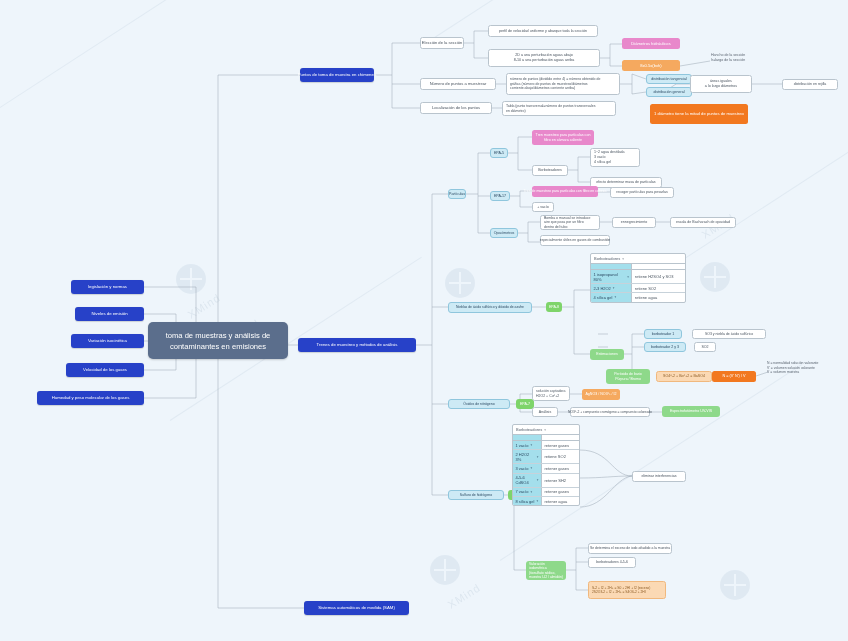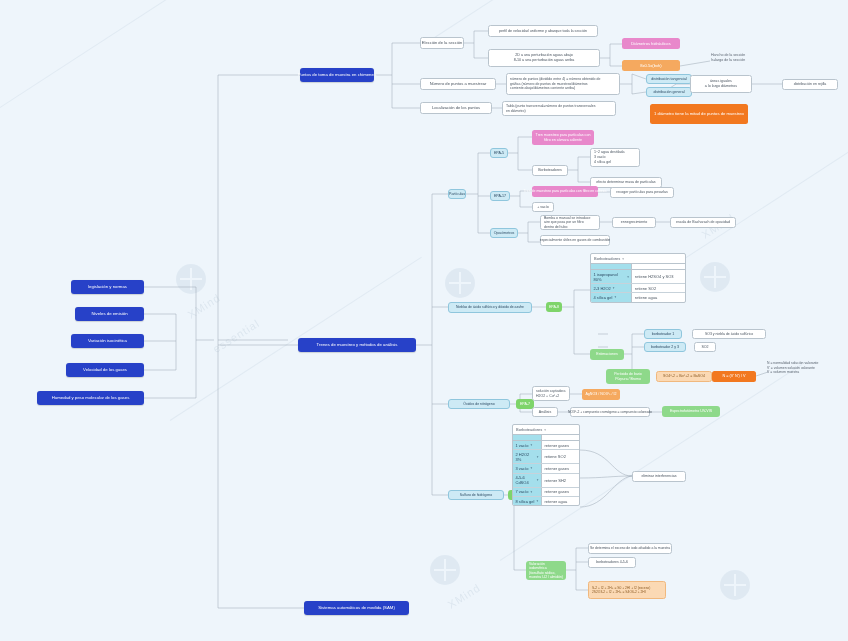--- a/index.html
+++ b/index.html
@@ -271,20 +271,21 @@
       <path d="M576 590 L588 590"></path>
     </g>
   </svg>
 
   <div class="node blue" style="left:71px; top:280px; width:73px; height:14px;">legislación y normas</div>
   <div class="node blue" style="left:75px; top:307px; width:69px; height:14px;">Niveles de emisión</div>
   <div class="node blue" style="left:71px; top:334px; width:73px; height:14px;">Variación isocinética</div>
   <div class="node blue" style="left:66px; top:363px; width:78px; height:14px;">Velocidad de los gases</div>
   <div class="node blue" style="left:37px; top:391px; width:107px; height:14px;">Humedad y peso molecular de los gases</div>
 
+  <div class="node central wrap" style="left:148px; top:322px; width:140px; height:37px;">toma de muestras y análisis de contaminantes en emisiones</div>
 
   <div class="node blue" style="left:300px; top:68px; width:74px; height:14px;">Puntos de toma de muestra en chimenea</div>
   <div class="node blue" style="left:298px; top:338px; width:118px; height:14px;">Trenes de muestreo y métodos de análisis</div>
   <div class="node blue" style="left:304px; top:601px; width:105px; height:14px;">Sistemas automáticos de medida (SAM)</div>
 
   <div class="node white" style="left:420px; top:37px; width:44px; height:12px;">Elección de la sección</div>
   <div class="node white" style="left:420px; top:78px; width:76px; height:12px;">Número de puntos a muestrear</div>
   <div class="node white" style="left:420px; top:102px; width:72px; height:12px;">Localización de los puntos</div>
 
   <div class="node white wrap" style="left:488px; top:25px; width:110px; height:12px; font-size:3.7px;">perfil de velocidad uniforme y abarque toda la sección</div>

